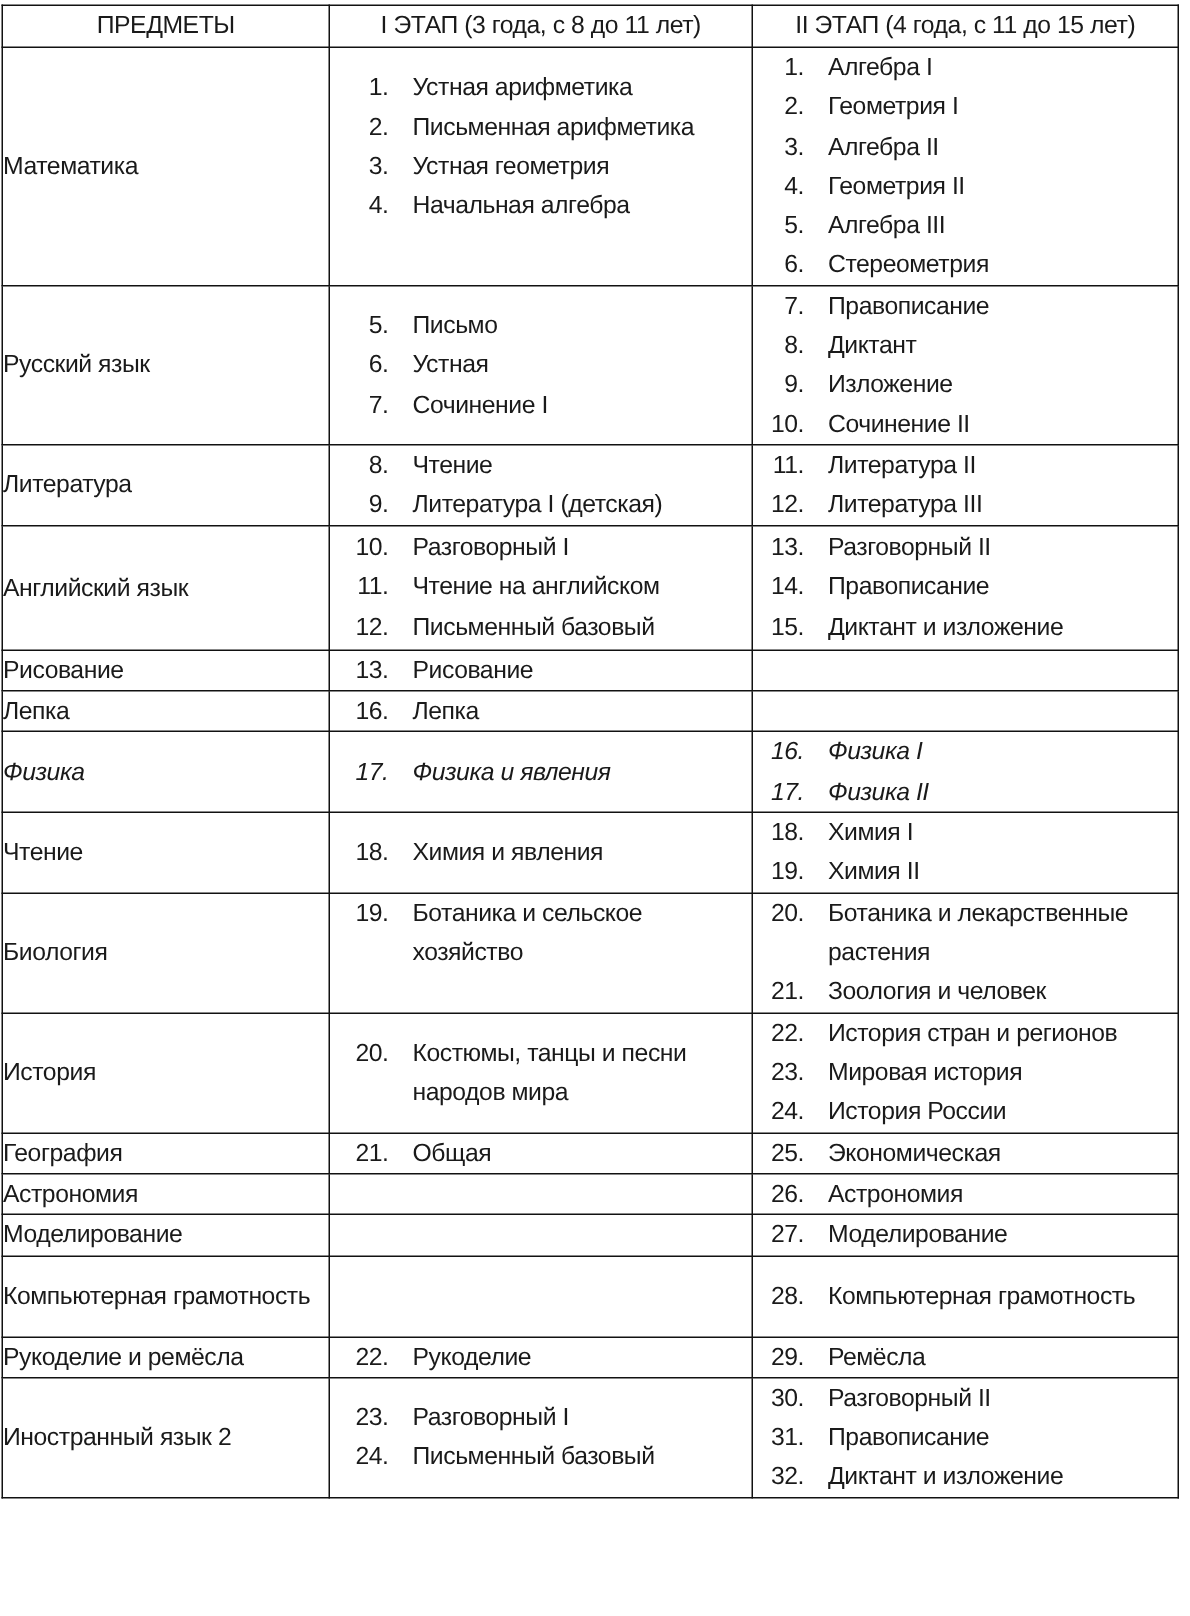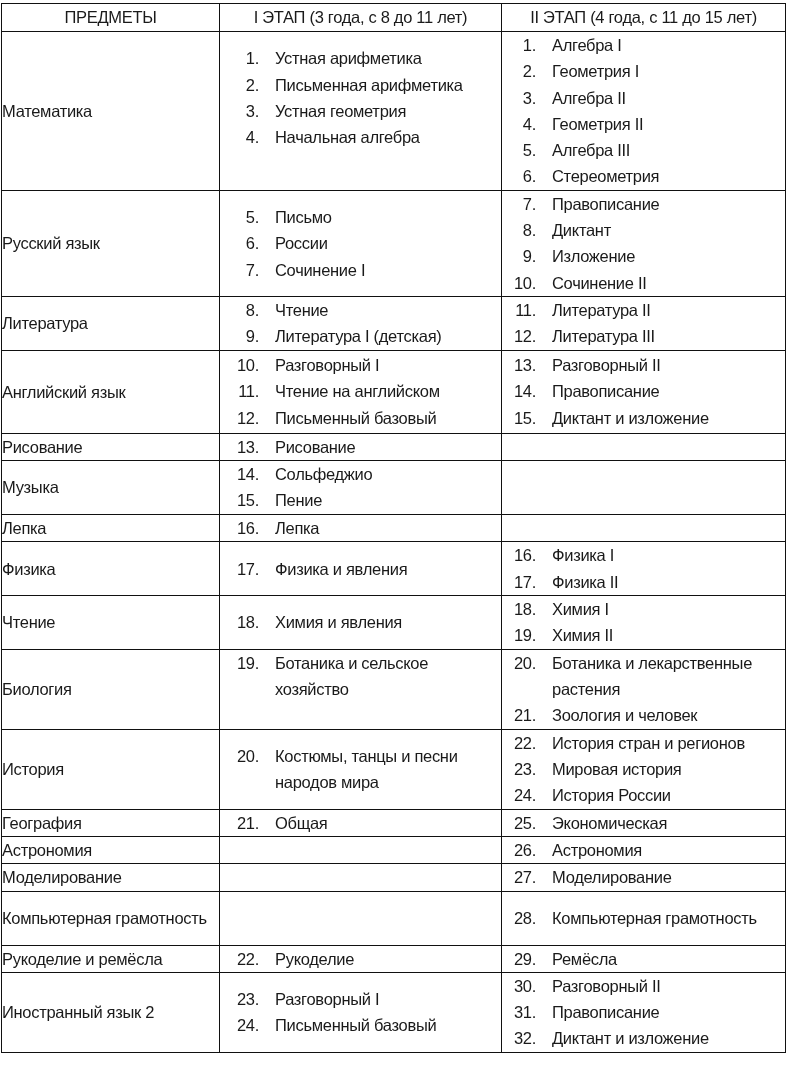--- a/index.html
+++ b/index.html
@@ -90,21 +90,21 @@
       <tr style="height: 106px;">
         <td class="subject">Русский язык</td>
         <td class="items c2cell">
           <ol class="items-list">
             <li>
               <span class="num">5.</span>
               <span class="txt">Письмо</span>
             </li>
             <li>
               <span class="num">6.</span>
-              <span class="txt">России</span>
+              <span class="txt">Устная</span>
             </li>
             <li>
               <span class="num">7.</span>
               <span class="txt">Сочинение I</span>
             </li>
           </ol>
         </td>
         <td class="items c3cell">
           <ol class="items-list">
             <li>
@@ -195,53 +195,35 @@
             <li>
               <span class="num">13.</span>
               <span class="txt">Рисование</span>
             </li>
           </ol>
         </td>
         <td class="items c3cell">
           <ol class="items-list"></ol>
         </td>
       </tr>
-      <tr style="height: 54px;">
-        <td class="subject">Музыка</td>
-        <td class="items c2cell">
-          <ol class="items-list">
-            <li>
-              <span class="num">14.</span>
-              <span class="txt">Сольфеджио</span>
-            </li>
-            <li>
-              <span class="num">15.</span>
-              <span class="txt">Пение</span>
-            </li>
-          </ol>
-        </td>
-        <td class="items c3cell">
-          <ol class="items-list"></ol>
-        </td>
-      </tr>
       <tr style="height: 26px;">
         <td class="subject">Лепка</td>
         <td class="items c2cell">
           <ol class="items-list">
             <li>
               <span class="num">16.</span>
               <span class="txt">Лепка</span>
             </li>
           </ol>
         </td>
         <td class="items c3cell">
           <ol class="items-list"></ol>
         </td>
       </tr>
-      <tr style="height: 54px;">
+      <tr style="height: 54px; font-style: italic;">
         <td class="subject">Физика</td>
         <td class="items c2cell">
           <ol class="items-list">
             <li>
               <span class="num">17.</span>
               <span class="txt">Физика и явления</span>
             </li>
           </ol>
         </td>
         <td class="items c3cell">

